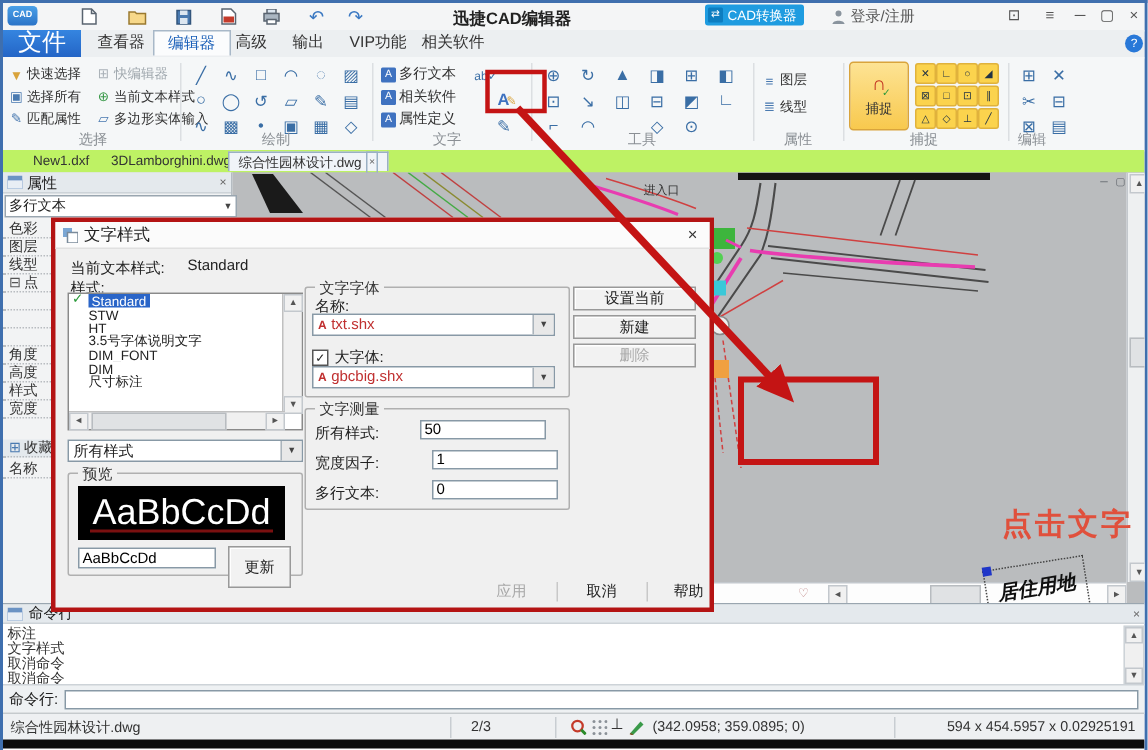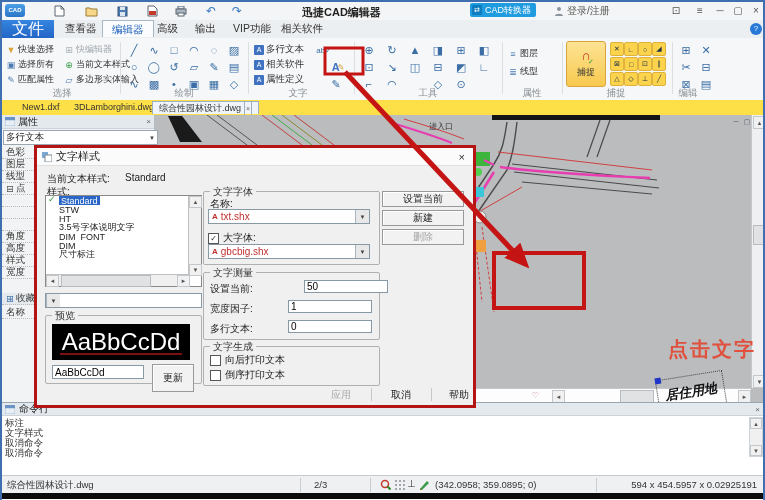--- a/index.html
+++ b/index.html
@@ -32,21 +32,21 @@
   .rlabel{top:49px;font-size:9.5px;color:#8a8f94;text-align:center;width:60px}
   .ritem{height:13px;display:flex;align-items:center;gap:2px;font-size:9px;color:#333;white-space:nowrap}
   .ritem .ric{font-size:9px;width:10px;text-align:center}
   .cell{display:flex;align-items:center;justify-content:center;color:#3a6ea5}
   .snapbig{left:564px;top:3px;width:38px;height:44px;background:linear-gradient(#fde394,#f8c94e);border:1px solid #d9a43c;border-radius:3px;
            display:flex;flex-direction:column;align-items:center;justify-content:center;font-size:9px;color:#333}
   .snapbig .mag{font-size:13px;font-weight:bold;color:#c23020;line-height:12px}
   .snapbig .chk{font-size:7px;color:#2a9a3a;margin-top:-4px;margin-left:10px}
   .snapcell{width:12px;height:12px;background:#fbd34d;border:1px solid #e0b23c;border-radius:2px;font-size:7px;color:#234;display:flex;align-items:center;justify-content:center}
   
-  .dtabs{left:0;top:98px;width:761px;height:15px;background:#fde047;border-bottom:1px solid #b5bcc2}
+  .dtabs{left:0;top:98px;width:761px;height:15px;background:#bef264;border-bottom:1px solid #b5bcc2}
   .dtab{top:1px;height:13px;line-height:13px;padding:0 6px;font-size:9px;color:#333}
   .dtab.active{background:#f0f4f8;border:1px solid #9ab0c4;border-bottom:0;box-sizing:border-box}
   .dclose{font-size:7px;color:#666;border:1px solid #9ab0c4;padding:0 1px;margin-left:3px}
   
   .props{left:0;top:113px;width:152px;height:287px;background:#f2f3f4;border-right:1px solid #b5bcc2;z-index:2}
   .phead{left:0;top:0;width:152px;height:14px;background:#e4e9ed;border-bottom:1px solid #cdd3d8;display:flex;align-items:center;padding:0 3px;gap:3px;box-sizing:border-box}
   .prow{left:0;width:152px;height:12px;border-bottom:1px dotted #b8bcc0;font-size:9.5px;color:#333;display:flex;align-items:center;padding-left:4px;box-sizing:border-box}
   .psel{left:1px;top:15px;width:149px;height:13px;background:#fff;border:1px solid #9aa6b0;display:flex;align-items:center;justify-content:space-between;padding:0 2px;font-size:9.5px}
   
   .canvas{left:152px;top:113px;width:613px;height:287px;background:#babcbe;z-index:1;overflow:hidden}
@@ -433,20 +433,21 @@
       <div class="abs sbtn" style="left:0;top:68px;width:11px;height:10px">▼</div>
     </div>
     <div class="lhs">
       <div class="sbtn" style="width:11px;height:10px">◄</div>
       <div class="thumb" style="width:88px;height:10px;margin-left:2px"></div>
       <div class="sbtn" style="width:11px;height:10px;margin-left:auto">►</div>
     </div>
   </div>
 
   <div class="abs combo" style="left:8px;top:145px;width:157px;height:15px">
+    <span class="cv" style="font-size:10px">所有样式</span>
     <span class="dd">▼</span>
   </div>
 
   <div class="grp" style="left:8px;top:167px;width:155px;height:67px">
     <span class="glab">预览</span>
     <div class="preview-black">
       <span>AaBbCcDd</span>
       <div class="redline"></div>
     </div>
     <input class="abs din" style="left: 6px; top: 49px; width: 92px; height: 14px;" value="AaBbCcDd">
@@ -475,39 +476,28 @@
       <span class="dd">▼</span>
     </div>
   </div>
 
   <div class="abs btn3d" style="left:345px;top:43px;width:82px;height:16px">设置当前</div>
   <div class="abs btn3d" style="left:345px;top:62px;width:82px;height:16px">新建</div>
   <div class="abs btn3d dis" style="left:345px;top:81px;width:82px;height:16px">删除</div>
 
   <div class="grp" style="left:166px;top:124px;width:175px;height:66px">
     <span class="glab">文字测量</span>
-    <div class="abs" style="left:6px;top:9px;font-size:10px">设置当前:</div>
-    <input class="abs din" style="left: 100px; top: 7px; width: 84px; height: 13px;" value="50">
+    <div class="abs" style="left:6px;top:9px;font-size:10px">所有样式:</div>
+    <input class="abs din" style="left: 76px; top: 7px; width: 84px; height: 13px;" value="50">
     <div class="abs" style="left:6px;top:29px;font-size:10px">宽度因子:</div>
     <input class="abs din" style="left: 84px; top: 27px; width: 84px; height: 13px;" value="1">
     <div class="abs" style="left:6px;top:49px;font-size:10px">多行文本:</div>
     <input class="abs din" style="left: 84px; top: 47px; width: 84px; height: 13px;" value="0">
   </div>
 
-  <div class="grp" style="left:166px;top:198px;width:175px;height:38px">
-    <span class="glab">文字生成</span>
-    <div class="abs flex" style="left:6px;top:6px">
-      <span class="cb"></span>
-      <span style="font-size:10px">向后打印文本</span>
-    </div>
-    <div class="abs flex" style="left:6px;top:21px">
-      <span class="cb"></span>
-      <span style="font-size:10px">倒序打印文本</span>
-    </div>
-  </div>
 
   <div class="flatbtn" style="left:282px;top:240px;width:44px;color:#a8a8a8">应用</div>
   <div class="vdiv" style="left:334px"></div>
   <div class="flatbtn" style="left:342px;top:240px;width:44px">取消</div>
   <div class="vdiv" style="left:394px"></div>
   <div class="flatbtn" style="left:400px;top:240px;width:44px">帮助</div>
 </div>
 
 <div class="abs cmd">
   <div class="abs cmdhead">
@@ -520,20 +510,24 @@
   </div>
   <div class="abs" style="left:3px;top:15px">
     <div class="cmdline">标注</div>
     <div class="cmdline">文字样式</div>
     <div class="cmdline">取消命令</div>
     <div class="cmdline">取消命令</div>
   </div>
   <div class="abs" style="left:747px;top:14px;width:12px;height:38px;background:#f0f0f0;border:1px solid #cdd3d8">
     <div class="abs sbtn" style="left:0;top:0;width:10px;height:9px">▲</div>
     <div class="abs sbtn" style="left:0;top:27px;width:10px;height:9px">▼</div>
+  </div>
+  <div class="abs cmdin-row">
+    <span style="font-size:10px">命令行:</span>
+    <input class="din" style="flex: 1 1 0%; height: 13px;">
   </div>
 </div>
 
 <div class="abs status">
   <span class="abs" style="left:5px;top:3px">综合性园林设计.dwg</span>
   <div class="ssep" style="left:298px"></div>
   <span class="abs" style="left:312px;top:3px">2/3</span>
   <div class="ssep" style="left:368px"></div>
   <span class="abs" style="left:378px;top:3px">
     <svg width="11" height="11" viewBox="0 0 11 11">

